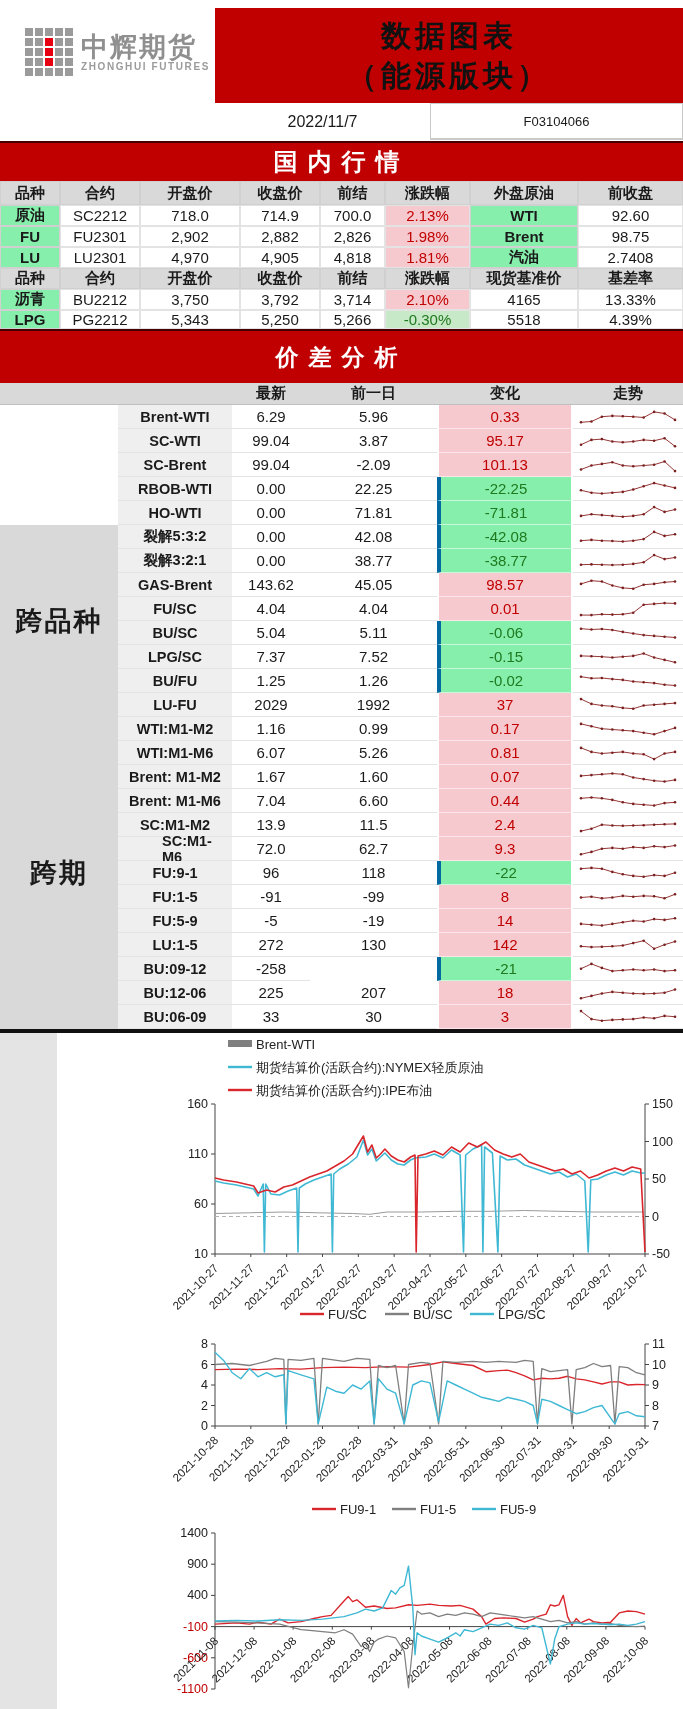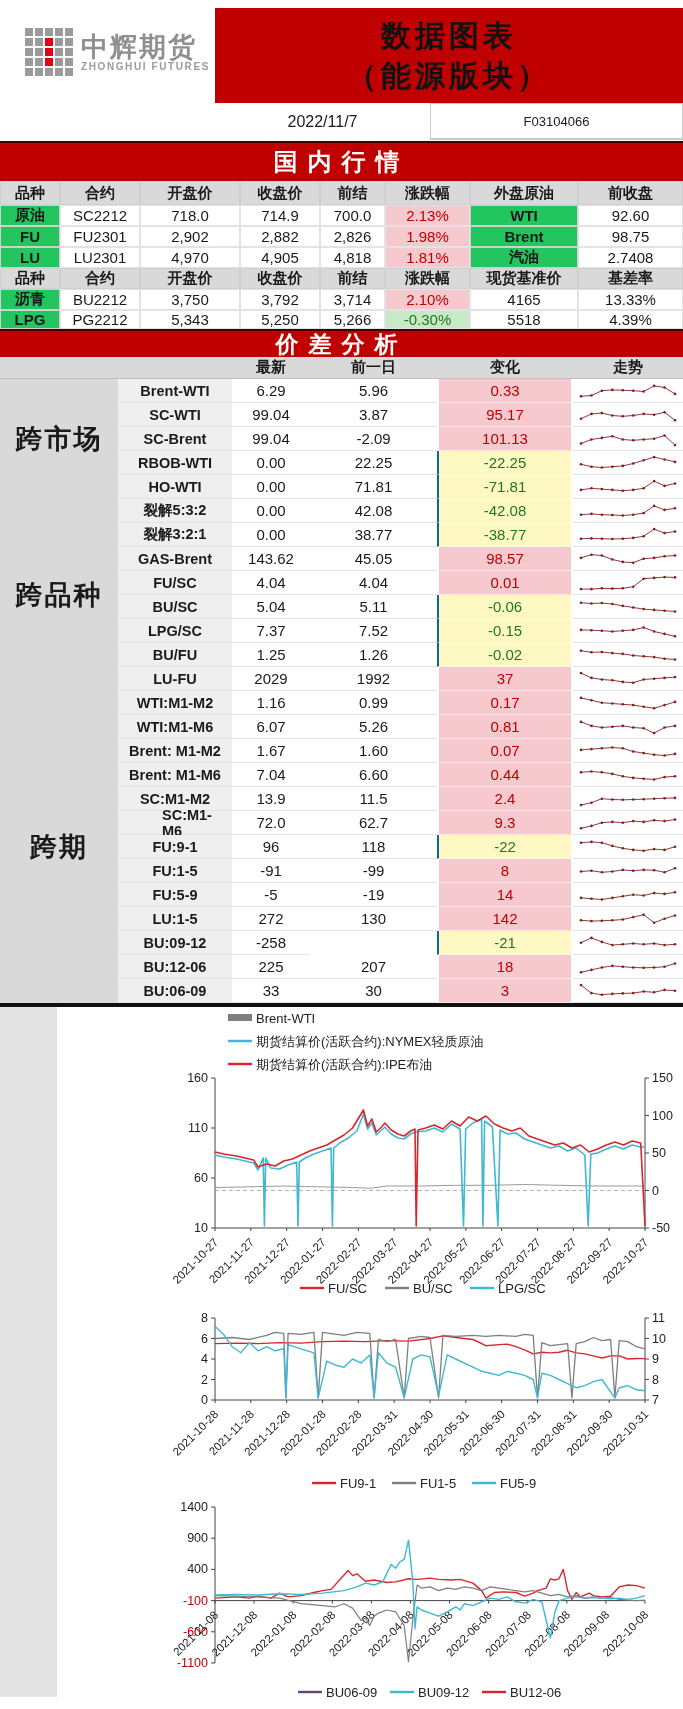--- a/index.html
+++ b/index.html
@@ -26,41 +26,41 @@
   .meta-author{position:absolute;left:430px;top:103px;width:253px;height:37px;
     border:1px solid #c9c9c9;box-sizing:border-box;display:flex;flex-direction:column;}
   .meta-author div{flex:1;display:flex;align-items:center;justify-content:center;font-size:13px;}
   .meta-author div:first-child{border-bottom:1px solid #c9c9c9;}
 
   
   .secbar{width:683px;background:#c00000;color:#fff;font-weight:bold;
     display:flex;align-items:center;justify-content:center;letter-spacing:10px;
     border-top:2px solid #400;box-sizing:border-box;}
   .secbar.b1{height:40px;font-size:24px;}
-  .secbar.b2{height:28px;font-size:23px;}
+  .secbar.b2{height:54px;font-size:23px;}
 
   
   .mkt{display:grid;grid-template-columns:60px 80px 100px 80px 65px 85px 108px 105px;
     grid-template-rows:24px 21px 21px 21px 21px 21px;background:#d9d9d9;}
   .mkt .c{display:flex;align-items:center;justify-content:center;font-size:15px;
     background:#fff;border:0.5px solid #e3e3e3;box-sizing:border-box;}
   .mkt .h{background:#d9d9d9;font-weight:bold;border-color:#d0d0d0;}
-  .mkt .g{background:#22c55e;font-weight:bold;border-color:#d0d0d0;}
+  .mkt .g{background:#86efac;font-weight:bold;border-color:#d0d0d0;}
   .mkt .pink{background:#f6c9ce;color:#c00000;}
   .mkt .green{background:#c8e9c8;color:#1e7a1e;}
 
   
   .spr{display:grid;grid-template-columns:118px 114px 78px 127px 136px 110px;}
   .spr .c{display:flex;align-items:center;justify-content:center;font-size:15px;
     background:#fff;border-bottom:1px solid #e4e4e4;box-sizing:border-box;}
   .spr .h{background:#d9d9d9;font-weight:bold;border-bottom:1px solid #bfbfbf;}
   .spr .grp{background:#d9d9d9;font-size:27px;font-weight:bold;letter-spacing:2px;border-bottom:none;}
   .spr .nm{background:#efefef;font-weight:bold;font-size:14.5px;}
   .spr .pink{background:#f6c9ce;color:#c00000;border-left:2px solid #fff;border-right:2px solid #fff;border-bottom:1px solid rgba(255,255,255,.55);}
-  .spr .green{background:#fef9c3;color:#1e7a1e;border-left:2px solid #0369a1;border-right:2px solid #fff;border-bottom:1px solid rgba(255,255,255,.55);}
+  .spr .green{background:#86efac;color:#1e7a1e;border-left:4px solid #0369a1;border-right:2px solid #fff;border-bottom:1px solid rgba(255,255,255,.55);}
 
   .divider{height:4px;background:#111;}
 
   
   .charts{position:relative;width:683px;height:690px;background:#fff;}
   .left-strip{position:absolute;left:0;top:0;width:57px;height:690px;background:#e4e4e4;}
   .charts svg{position:absolute;left:0;top:0;}
 </style>
 </head>
 <body>
@@ -171,21 +171,20 @@
       <div class="c">4.39%</div>
     </div>
 
   <div class="secbar b2">价差分析</div>
   <div class="spr" id="spread-table" style="grid-template-rows: 22px repeat(26, 24px);">
       <div class="c h" style="grid-column: 1 / span 2;"></div>
       <div class="c h">最新</div>
       <div class="c h">前一日</div>
       <div class="c h">变化</div>
       <div class="c h">走势</div>
-      <div class="c grp" style="grid-area: 2 / 1 / span 5;">跨市场</div>
       <div class="c nm" style="grid-area: 2 / 2;">Brent-WTI</div>
       <div class="c" style="grid-area: 2 / 3;">6.29</div>
       <div class="c" style="grid-area: 2 / 4;">5.96</div>
       <div class="c pink" style="grid-area: 2 / 5;">0.33</div>
       <div class="c" style="grid-area: 2 / 6;">
         <svg width="102" height="22">
           <polyline points="4,16.3 14.444444444444445,15.5 24.88888888888889,10.7 35.333333333333336,9.9 45.77777777777778,10.22 56.22222222222222,10.7 66.66666666666667,11.5 77.11111111111111,5.9 87.55555555555556,7.5 98,13.9" fill="none" stroke="#953735" stroke-width="1"></polyline>
           <circle cx="4" cy="16.3" r="1.3" fill="#7b2020"></circle>
           <circle cx="14.444444444444445" cy="15.5" r="1.3" fill="#7b2020"></circle>
           <circle cx="24.88888888888889" cy="10.7" r="1.3" fill="#7b2020"></circle>

